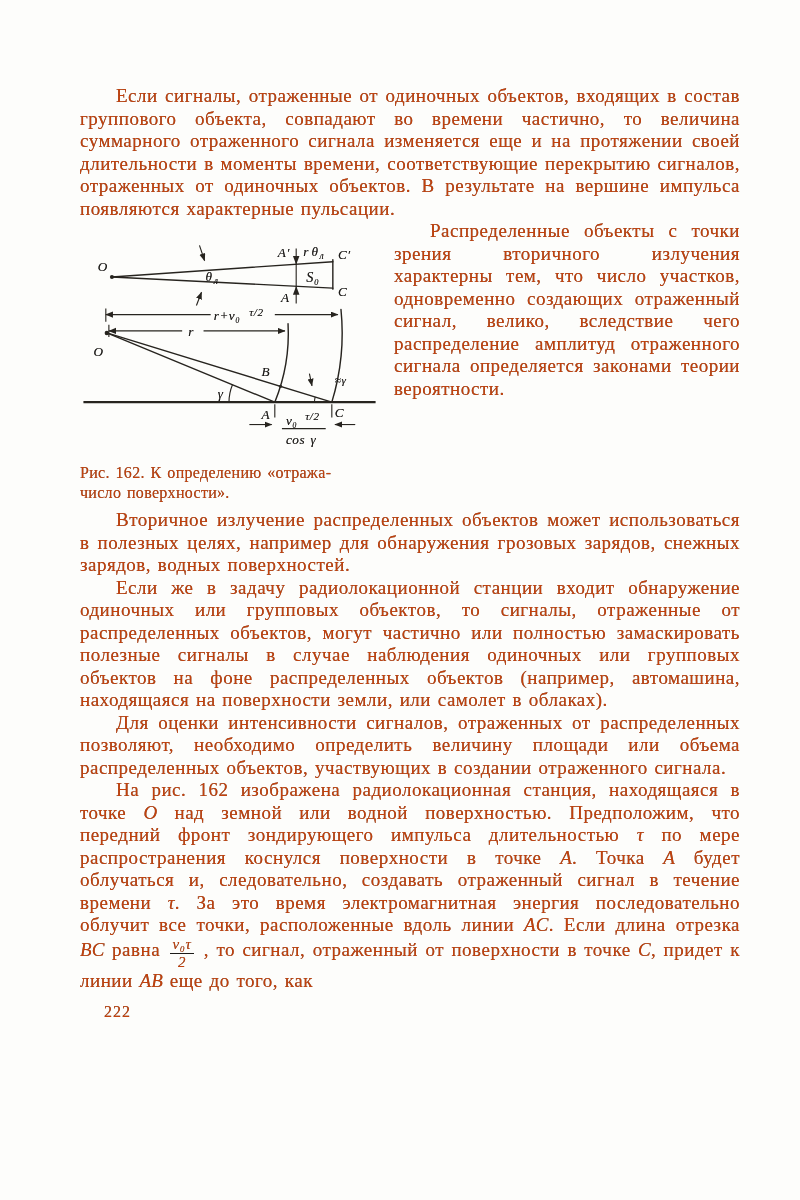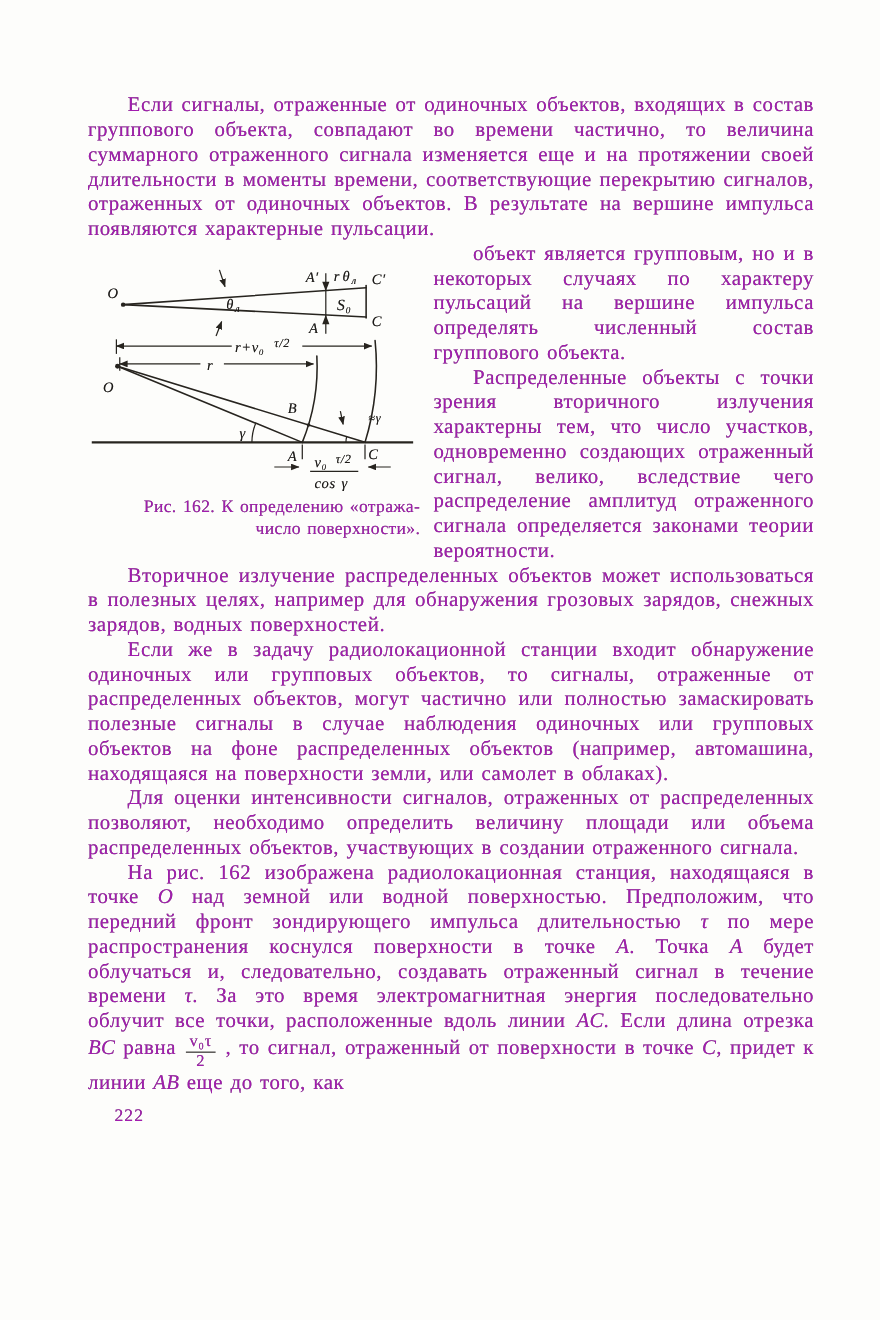--- a/index.html
+++ b/index.html
@@ -3,48 +3,48 @@
 <meta charset="utf-8">
 <style>
   html,body{margin:0;padding:0;background:#e8e6e1;}
   .page{
     position:relative;
     width:800px;height:1200px;
     background:#fdfdfb;
     box-sizing:border-box;
     padding:85px 60px 0 80px;
     font-family:"Liberation Serif","DejaVu Serif",serif;
-    color:#a21caf;
+    color:#c2410c;
     overflow:hidden;
     text-shadow:0 0 .5px rgba(20,18,16,.6);
   }
   .content{width:660px;}
   .para{
     font-size:19px;line-height:22.5px;
     text-align:justify;text-indent:36px;
     letter-spacing:.5px;word-spacing:1.5px;
     margin:0;
   }
   .para.clear{clear:left;}
   .var{font-style:italic;letter-spacing:.2px;}
-  .frac{display:inline-block;text-align:center;vertical-align:-11px;line-height:1.02;text-indent:0;padding:0 2px;}
+  .frac{display:inline-block;text-align:center;vertical-align:-11px;line-height:1.02;font-style:italic;text-indent:0;padding:0 2px;}
   .frac .num{display:block;font-size:15px;border-bottom:1.4px solid #1d1b19;padding:0 3px 1px;}
   .frac .den{display:block;font-size:15px;padding-top:1px;}
   .figfloat{
     float:left;
     width:302px;
     margin:4px 12px 6px 0;
     text-indent:0;
   }
   .figfloat svg{display:block;margin:0;}
   .caption{
     display:block;
-    margin-top:1px;
+    margin-top:13px;
     font-size:16px;line-height:20px;
-    text-align:right;
+    text-align:left;
     letter-spacing:.3px;
   }
   .pagenum{
     margin:10px 0 0 24px;
     font-size:16px;letter-spacing:1px;
   }
   
   .ln{stroke:#27241f;stroke-width:1.4;fill:none;stroke-linecap:round;}
   .ln2{stroke:#27241f;stroke-width:1.1;fill:none;}
   .gnd{stroke:#27241f;stroke-width:2.2;fill:none;}
@@ -138,21 +138,21 @@
           <text class="lbl" x="202" y="197">v₀</text>
           <text class="lbl-md" x="221" y="193">τ/2</text>
           <line class="ln2" x1="198" y1="201" x2="241" y2="201"></line>
           <text class="lbl" x="202" y="216">cos γ</text>
         </g>
       </svg>
           <span class="caption">
             <span style="display:block">Рис. 162. К определению «отража-</span>
             <span style="display:block">число поверхности».</span>
           </span>
-        </span><span>объект является групповым, но и в некоторых случаях по характеру пульсаций на вершине импульса определять численный состав группового объекта.</span></div>
+        </span></div>
 
     <div class="para"><span>Распределенные объекты с точки зрения вторичного излучения характерны тем, что число участков, одновременно создающих отраженный сигнал, велико, вследствие чего распределение амплитуд отраженного сигнала определяется законами теории вероятности.</span></div>
 
     <div class="para clear"><span>Вторичное излучение распределенных объектов может использоваться в полезных целях, например для обнаружения грозовых зарядов, снежных зарядов, водных поверхностей.</span></div>
 
     <div class="para"><span>Если же в задачу радиолокационной станции входит обнаружение одиночных или групповых объектов, то сигналы, отраженные от распределенных объектов, могут частично или полностью замаскировать полезные сигналы в случае наблюдения одиночных или групповых объектов на фоне распределенных объектов (например, автомашина, находящаяся на поверхности земли, или самолет в облаках).</span></div>
 
     <div class="para"><span>Для оценки интенсивности сигналов, отраженных от распределенных позволяют, необходимо определить величину площади или объема распределенных объектов, участвующих в создании отраженного сигнала.</span></div>
 
     <div class="para"><span>На рис. 162 изображена радиолокационная станция, находящаяся в точке </span><span class="var">O</span><span> над земной или водной поверхностью. Предположим, что передний фронт зондирующего импульса длительностью </span><span class="var">τ</span><span> по мере распространения коснулся поверхности в точке </span><span class="var">A</span><span>. Точка </span><span class="var">A</span><span> будет облучаться и, следовательно, создавать отраженный сигнал в течение времени </span><span class="var">τ</span><span>. За это время электромагнитная энергия последовательно облучит все точки, расположенные вдоль линии </span><span class="var">AC</span><span>. Если длина отрезка </span><span class="var">BC</span><span> равна </span><span class="frac"><span class="num">v₀τ</span><span class="den">2</span></span><span> , то сигнал, отраженный от поверхности в точке </span><span class="var">C</span><span>, придет к линии </span><span class="var">AB</span><span> еще до того, как</span></div>

